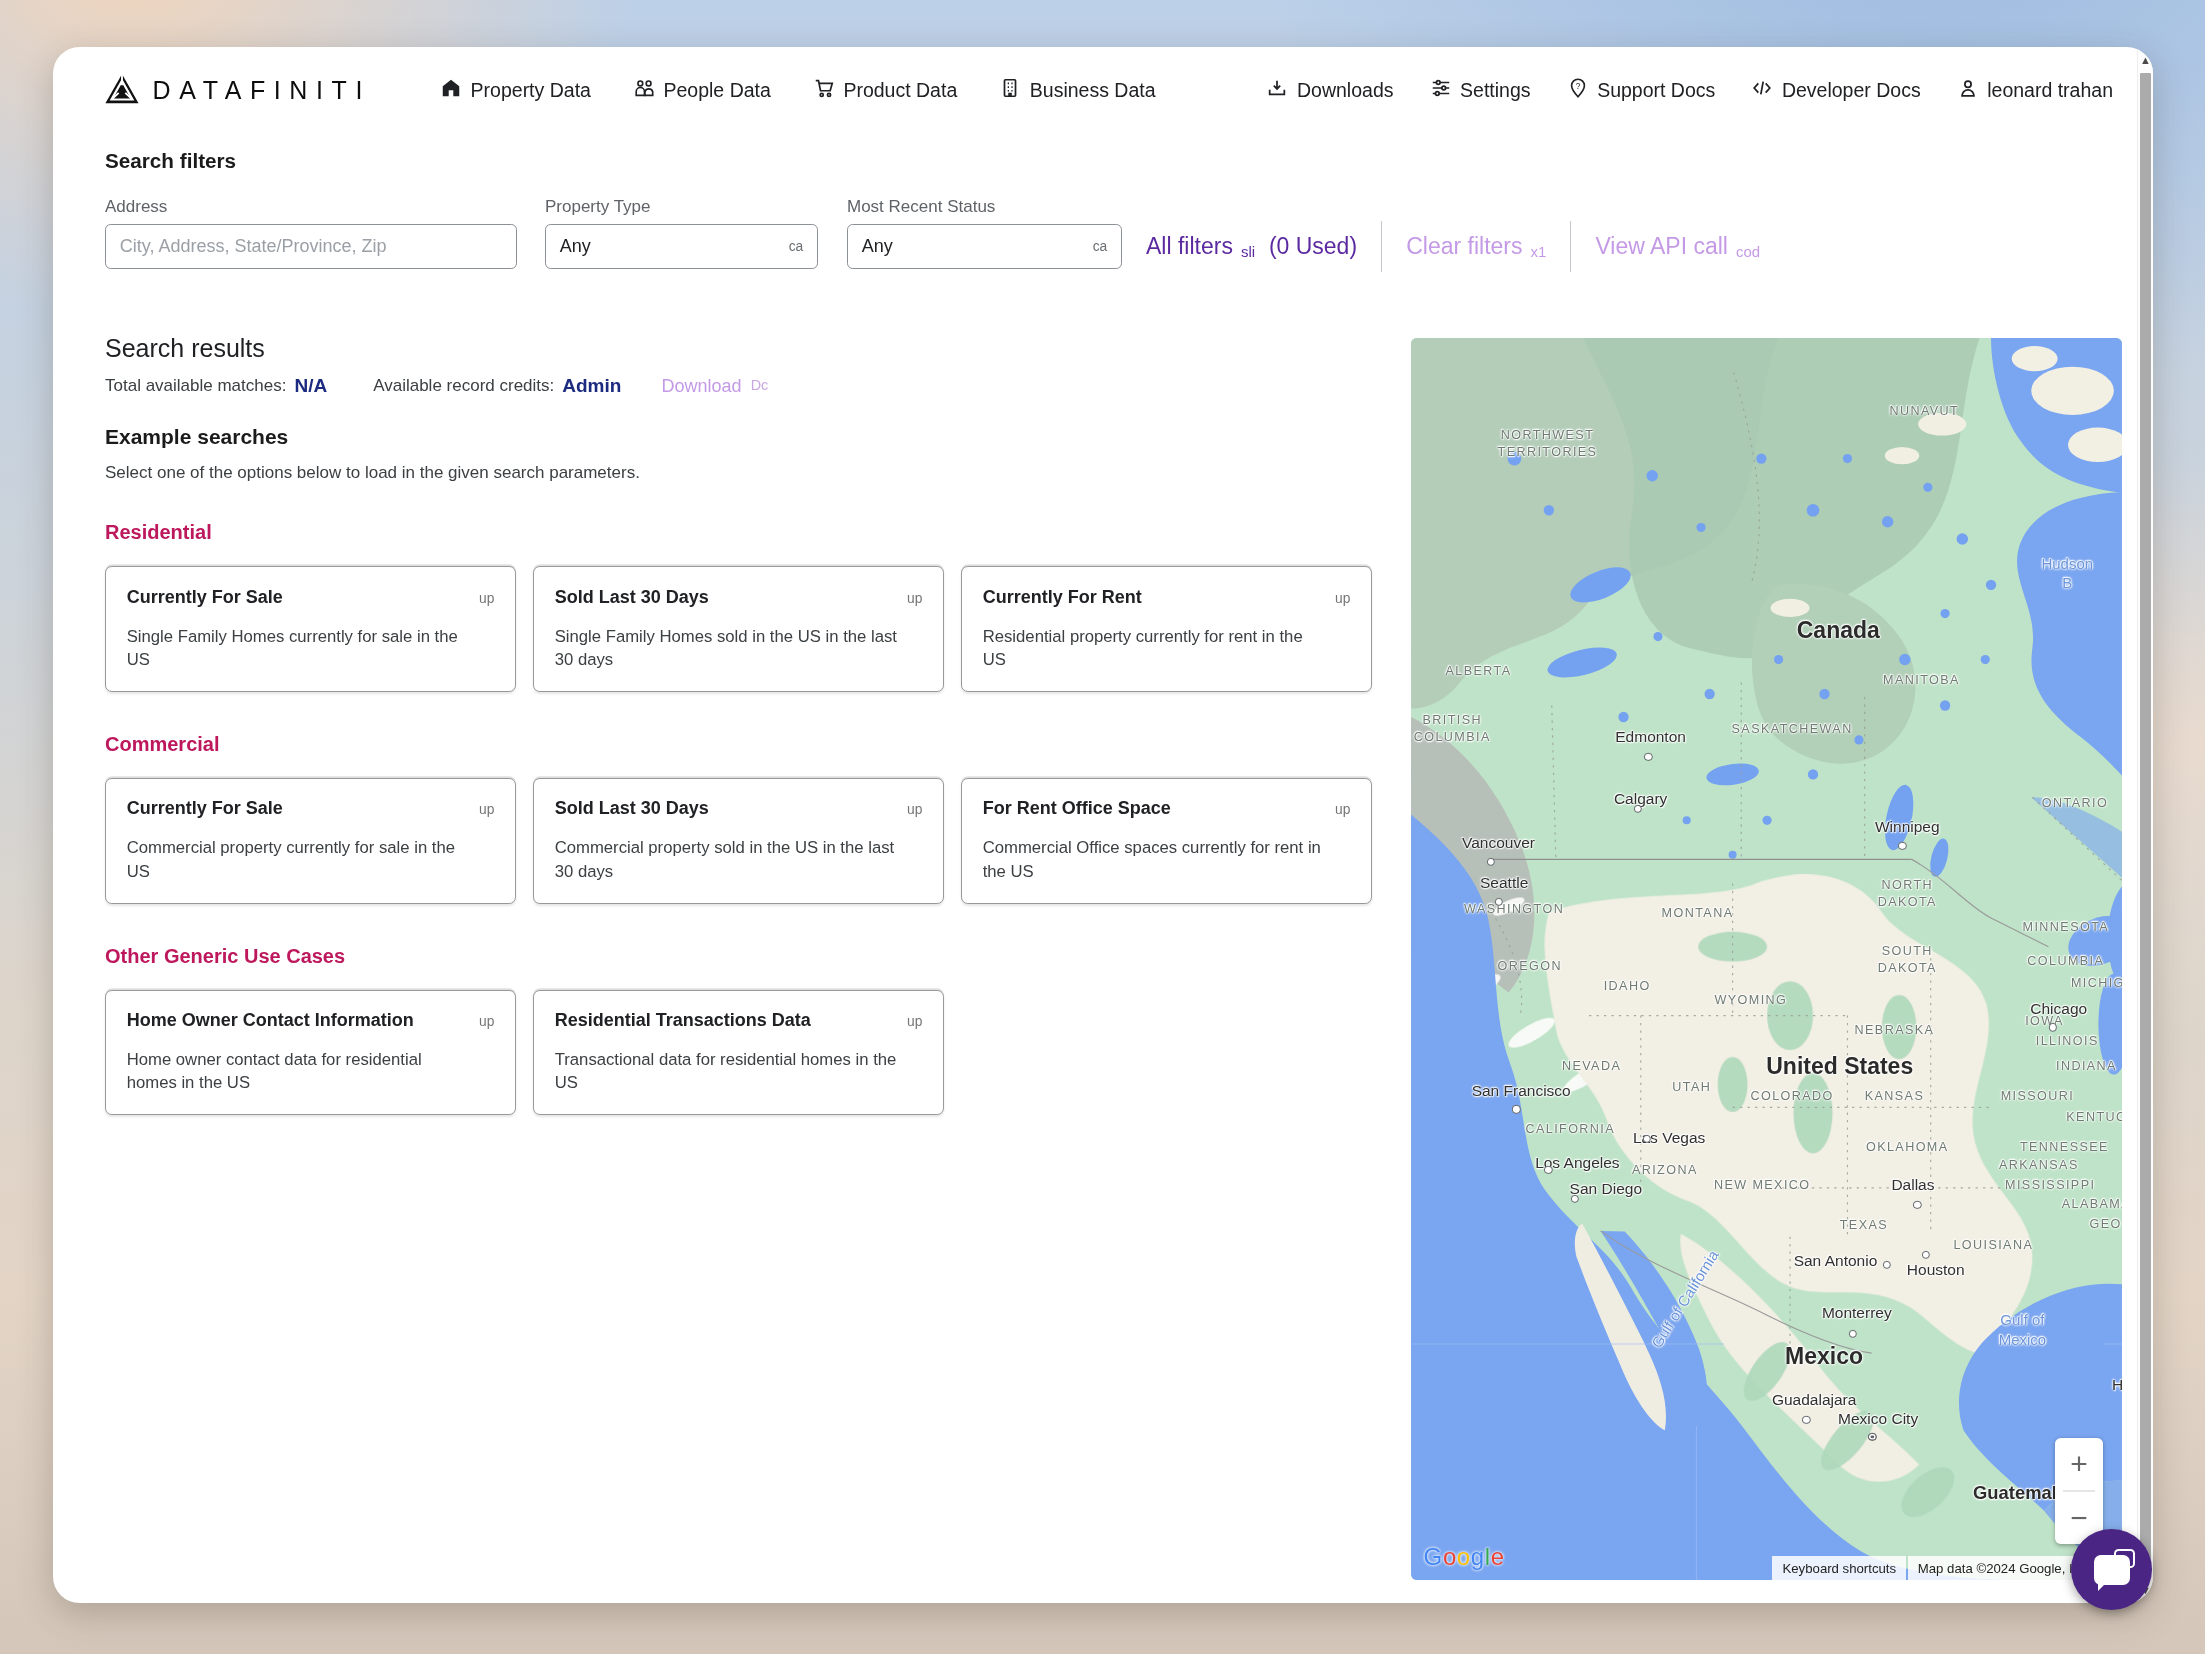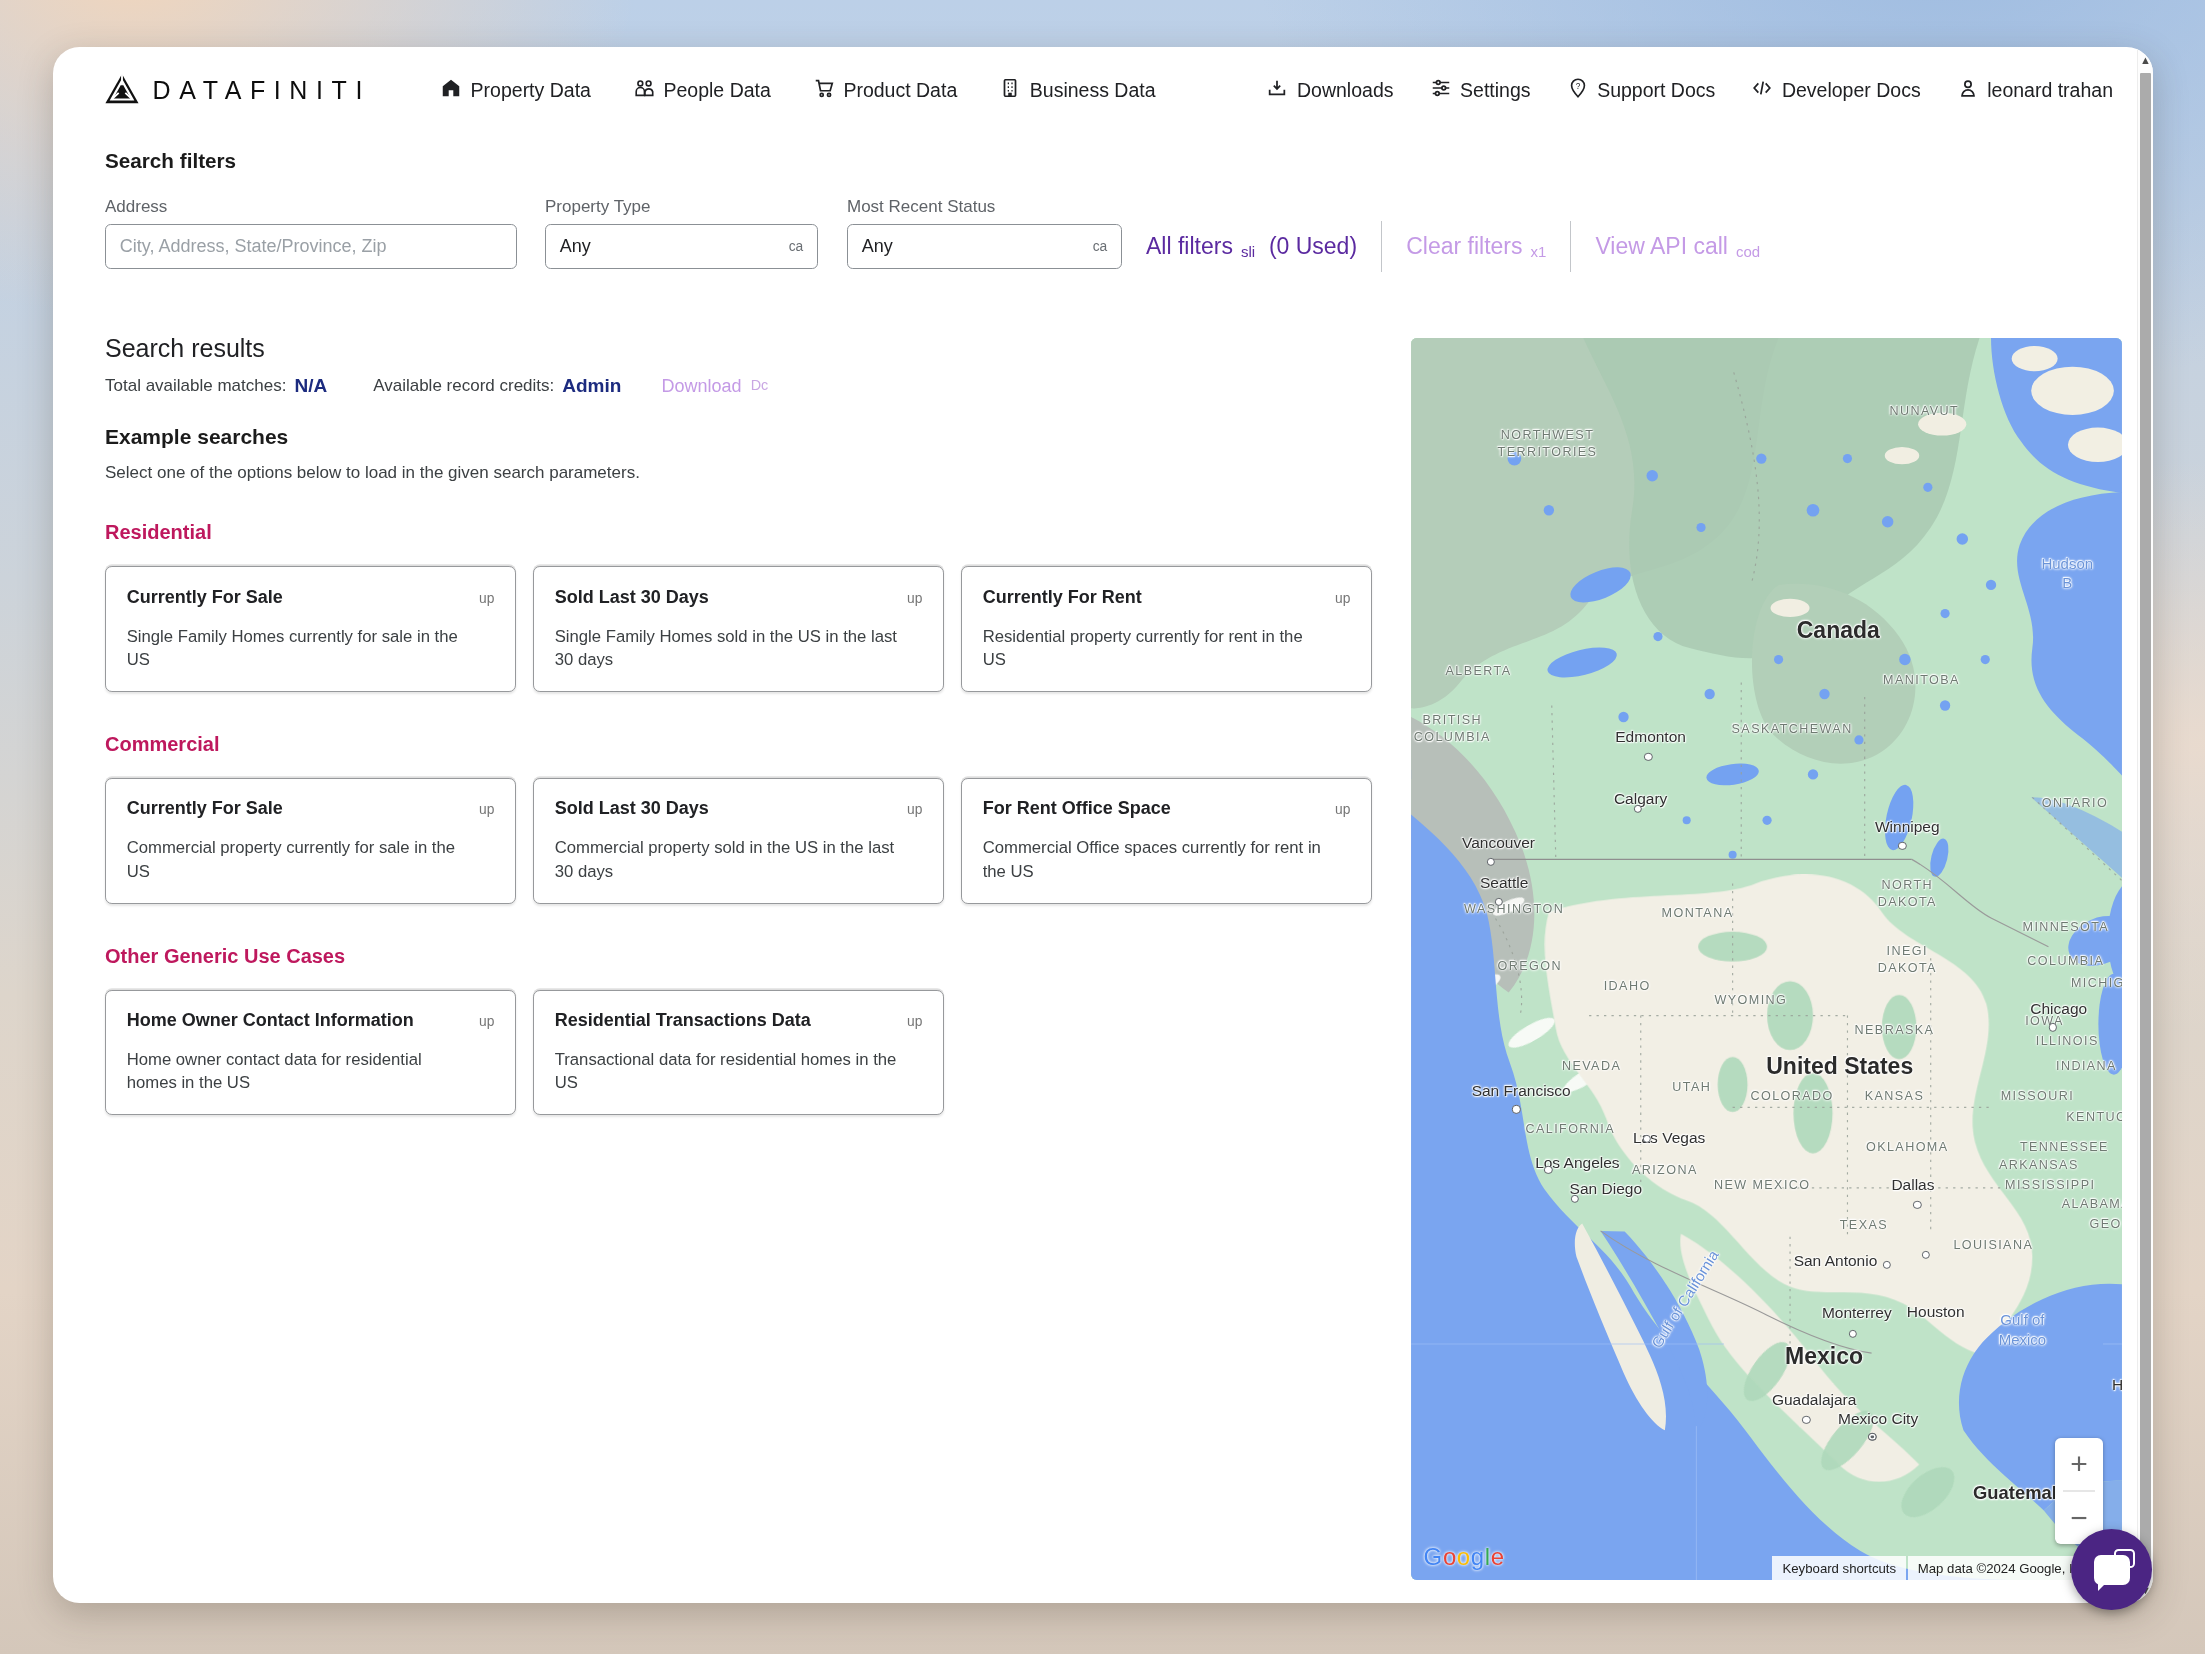--- a/index.html
+++ b/index.html
@@ -411,21 +411,21 @@
           <span class="ml city" style="left: 32.3%; top: 37.1%;">Calgary</span>
           <span class="ml state" style="left: 91.7%; top: 37.4%; padding-left: 24px;">ONTARIO</span>
           <span class="ml city" style="left: 69.8%; top: 39.4%;">Winnipeg</span>
           <span class="ml city" style="left: 12.3%; top: 40.7%;">Vancouver</span>
           <span class="ml city" style="left: 13.1%; top: 43.9%;">Seattle</span>
           <span class="ml state" style="left: 69.8%; top: 44.8%;">NORTH
 DAKOTA</span>
           <span class="ml state" style="left: 14.5%; top: 46%;">WASHINGTON</span>
           <span class="ml state" style="left: 40.3%; top: 46.3%;">MONTANA</span>
           <span class="ml state" style="left: 92.1%; top: 47.4%;">MINNESOTA</span>
-          <span class="ml state" style="left: 69.8%; top: 50.1%;">INEGI
+          <span class="ml state" style="left: 69.8%; top: 50.1%;">SOUTH
 DAKOTA</span>
           <span class="ml state" style="left: 92.1%; top: 50.2%;">COLUMBIA</span>
           <span class="ml state" style="left: 16.7%; top: 50.6%;">OREGON</span>
           <span class="ml state" style="left: 96.6%; top: 51.9%;">MICHIG</span>
           <span class="ml state" style="left: 30.4%; top: 52.2%;">IDAHO</span>
           <span class="ml state" style="left: 47.8%; top: 53.3%;">WYOMING</span>
           <span class="ml city" style="left: 91.1%; top: 54%;">Chicago</span>
           <span class="ml state" style="left: 89.1%; top: 55%;">IOWA</span>
           <span class="ml state" style="left: 68%; top: 55.7%;">NEBRASKA</span>
           <span class="ml state" style="left: 92.3%; top: 56.6%;">ILLINOIS</span>
@@ -447,21 +447,21 @@
           <span class="ml state" style="left: 35.7%; top: 67%;">ARIZONA</span>
           <span class="ml state" style="left: 49.4%; top: 68.2%;">NEW MEXICO</span>
           <span class="ml city" style="left: 27.4%; top: 68.5%;">San Diego</span>
           <span class="ml city" style="left: 70.6%; top: 68.2%;">Dallas</span>
           <span class="ml state" style="left: 89.9%; top: 68.2%;">MISSISSIPPI</span>
           <span class="ml state" style="left: 96.4%; top: 69.7%;">ALABAMA</span>
           <span class="ml state" style="left: 97.7%; top: 71.3%;">GEO</span>
           <span class="ml state" style="left: 63.7%; top: 71.4%;">TEXAS</span>
           <span class="ml state" style="left: 81.9%; top: 73%;">LOUISIANA</span>
           <span class="ml city" style="left: 59.7%; top: 74.3%;">San Antonio</span>
-          <span class="ml city" style="left: 73.8%; top: 75%; margin-top: 42px;">Houston</span>
+          <span class="ml city" style="left: 73.8%; top: 75%;">Houston</span>
           <span class="ml water" style="left: 38.5%; top: 77.4%; transform: translate(-50%, -50%) rotate(-58deg);">Gulf of California</span>
           <span class="ml city" style="left: 62.7%; top: 78.5%;">Monterrey</span>
           <span class="ml water" style="left: 86%; top: 79.8%;">Gulf of
 Mexico</span>
           <span class="ml country" style="left: 58.1%; top: 82%;">Mexico</span>
           <span class="ml city" style="left: 99.4%; top: 84.3%;">H</span>
           <span class="ml city" style="left: 56.7%; top: 85.5%;">Guadalajara</span>
           <span class="ml city" style="left: 65.7%; top: 87%;">Mexico City</span>
           <span class="ml country-sm" style="left: 84.1%; top: 93%;">Guatemal</span>
           <span class="mdot" style="left: 33.4%; top: 33.7%;"></span>

